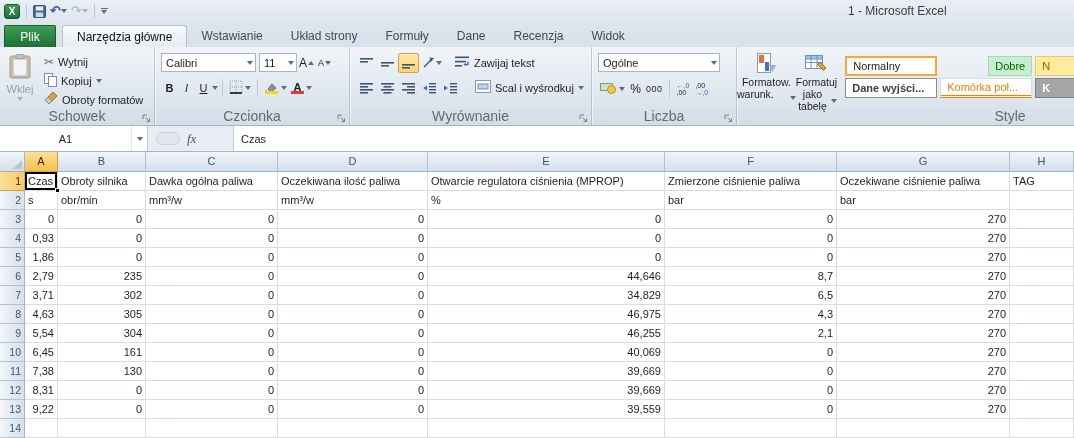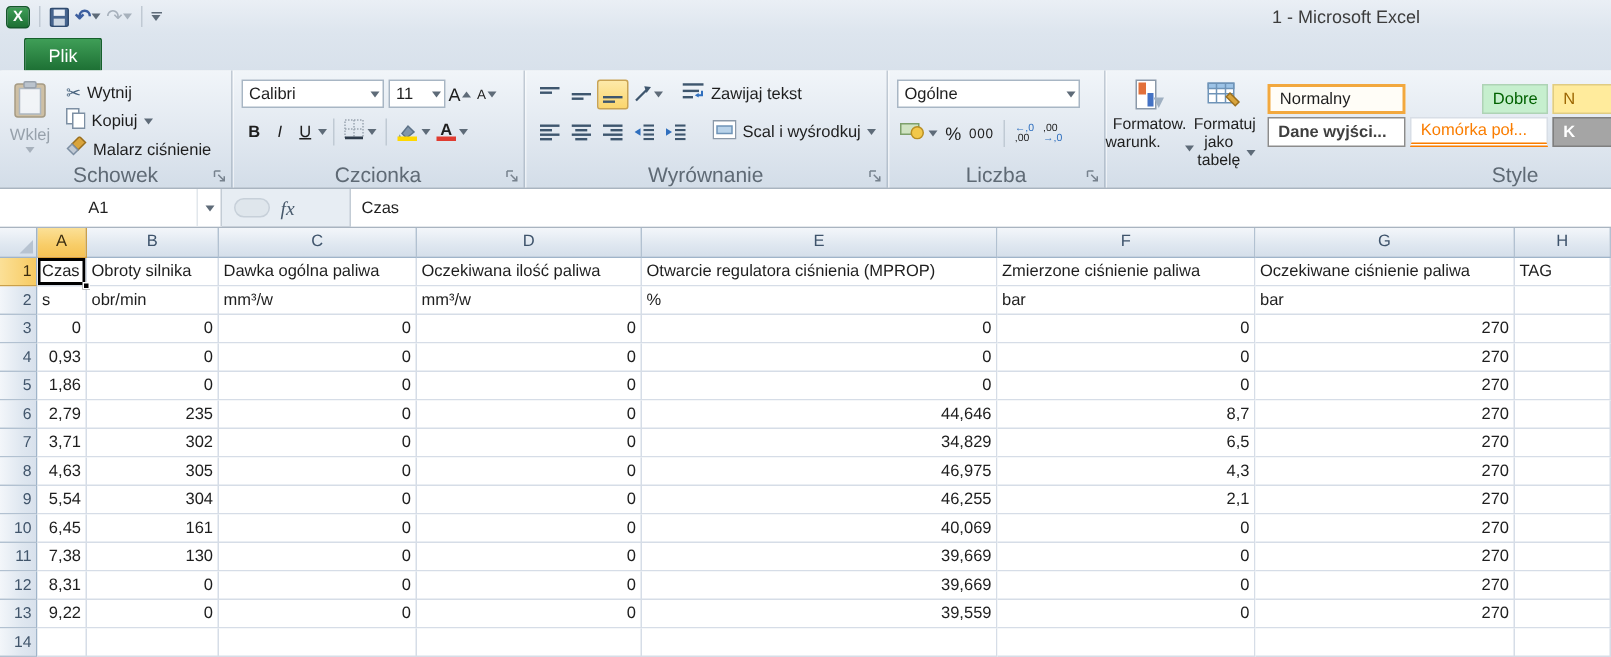--- a/index.html
+++ b/index.html
@@ -15,21 +15,21 @@
   .glyph-btn { font-size:13px; line-height:14px; display:flex; align-items:center; }
   .undo-glyph { color:#3d5fa0; font-weight:bold; }
   .redo-glyph { color:#a7b1bc; }
   .cr { display:inline-block; width:0; height:0; border-left:3px solid transparent; border-right:3px solid transparent; border-top:4px solid #5e6b78; }
   .cr.dim { border-top-color:#a7b1bc; }
   .qat-more { display:flex; flex-direction:column; align-items:center; gap:1px; }
   .qat-more .bar { width:7px; height:1px; background:#5e6b78; }
   .win-title { position:absolute; left:848px; top:4px; font-size:12px; color:#3c3c3c; white-space:nowrap; }
 
   
-  .tabrow { height:25px; display:flex; align-items:flex-end; background:linear-gradient(#dde5ee,#d8e1eb); padding-left:16px; }
+  .tabrow { height:25px; display:flex; align-items:flex-end; background:linear-gradient(#dde5ee,#d8e1eb); padding-left:4px; }
   .tab-file { width:52px; height:22px; margin-left:0; background:linear-gradient(#3f9e57,#1d7034); border:1px solid #16602c; border-bottom:none; border-radius:2px 2px 0 0; color:#fff; font-size:12px; display:flex; align-items:center; justify-content:center; }
   .tabs { display:flex; align-items:flex-end; height:100%; margin-left:6px; }
   .tab { padding:0 14px; height:22px; line-height:22px; font-size:12px; color:#3f4a56; white-space:nowrap; }
   .tab.active { background:linear-gradient(#fdfdfe,#eef3f8 45%,#e6edf4); border:1px solid #b9c3cd; border-bottom:none; border-radius:3px 3px 0 0; color:#111; }
 
   
   .ribbon { height:79px; background:linear-gradient(#f1f5f9,#e1e8f0 55%,#d3dde8); border-bottom:1px solid #a9b4c0; display:flex; }
   .group { position:relative; height:100%; border-right:1px solid rgba(138,152,168,.45); box-shadow:1px 0 0 rgba(255,255,255,.55); padding-top:3px; }
   .g-label { position:absolute; bottom:1px; left:0; right:0; text-align:center; font-size:14px; color:#5f6a75; }
   .launcher { position:absolute; right:2px; bottom:2px; width:10px; height:10px; }
@@ -131,20 +131,29 @@
       <div class="qat-more">
           <span class="bar"></span>
           <span class="cr"></span>
         </div>
     </div>
     <div class="win-title">1  -  Microsoft Excel</div>
   </div>
 
   <div class="tabrow">
     <div class="tab-file">Plik</div>
+    <div class="tabs">
+        <div class="tab active">Narzędzia główne</div>
+        <div class="tab">Wstawianie</div>
+        <div class="tab">Układ strony</div>
+        <div class="tab">Formuły</div>
+        <div class="tab">Dane</div>
+        <div class="tab">Recenzja</div>
+        <div class="tab">Widok</div>
+      </div>
   </div>
 
   <div class="ribbon">
 
     <div class="group g-clipboard">
       <div class="g-content">
         <div class="paste-btn">
           <span style="opacity:.75">
             <svg width="22" height="25" viewBox="0 0 22 25">
                 <rect x="1" y="2" width="20" height="22" rx="2" fill="#c5b08a" stroke="#8f7f5f"></rect>
@@ -166,21 +175,21 @@
                   <rect x="4.5" y="3.5" width="8" height="10" fill="#fff" stroke="#7d8fa3"></rect>
                 </svg></span>
             <span>Kopiuj</span>
             <span class="cr"></span>
           </div>
           <div class="small-btn">
             <span><svg width="14" height="14" viewBox="0 0 14 14">
                   <polygon points="9,0 13,4 8,9 4,5" fill="#d9a43c" stroke="#9a6f1e"></polygon>
                   <polygon points="4,5 8,9 5,12 1,8" fill="#c0c9d4" stroke="#7d8fa3"></polygon>
                 </svg></span>
-            <span>Malarz ciśnienie</span>
+            <span>Obroty formatów</span>
           </div>
         </div>
       </div>
       <div class="g-label">Schowek</div>
       <div class="launcher"><svg width="9" height="9">
             <path d="M1 1 h4 M1 1 v4 M3.5 3.5 l4 4 M7.5 4.5 v3 h-3" stroke="#77828e" fill="none"></path>
           </svg></div>
     </div>
 
     <div class="group g-font">

